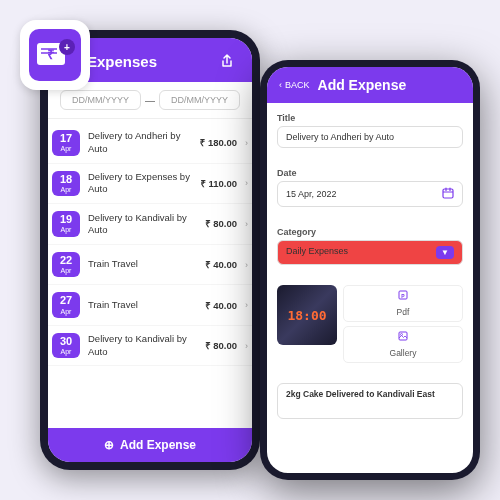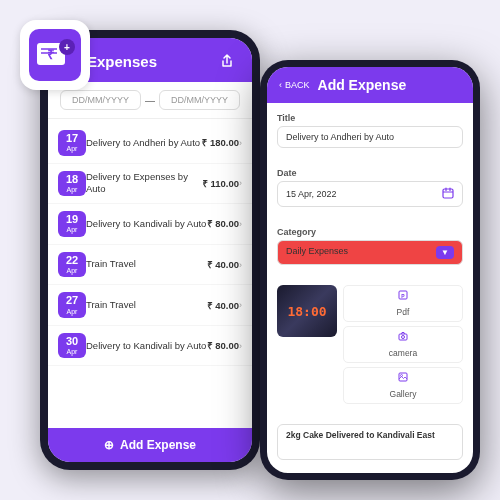--- a/index.html
+++ b/index.html
@@ -119,22 +119,23 @@
 
     .expenses-list {
       flex: 1;
       overflow-y: auto;
       padding: 4px 0;
     }
 
     .expense-item {
       display: flex;
       align-items: center;
-      padding: 7px 10px;
+      padding: 7px 4px;
       border-bottom: 1px solid #f5f5f5;
+      gap: 8px;
     }
 
     .expense-date-badge {
       display: flex;
       flex-direction: column;
       align-items: center;
       background: #7c3aed;
       color: white;
       border-radius: 6px;
       padding: 2px 5px;
@@ -306,21 +307,21 @@
     }
 
     .media-section {
       display: flex;
       gap: 6px;
       align-items: flex-start;
     }
 
     .media-thumbnail {
       width: 60px;
-      height: 52px;
+      height: 60px;
       background: #2a2a3e;
       border-radius: 6px;
       overflow: hidden;
       flex-shrink: 0;
       display: flex;
       align-items: center;
       justify-content: center;
       position: relative;
     }
 
@@ -544,30 +545,20 @@
                 <svg width="10" height="10" viewBox="0 0 10 10" fill="none">
                   <rect x="1" y="1" width="8" height="8" rx="1" stroke="#7c3aed" stroke-width="1"></rect>
                   <text x="5" y="7.5" font-size="5" fill="#7c3aed" text-anchor="middle" font-family="Arial" font-weight="700">P</text>
                 </svg>
               </span>
               <span>Pdf</span>
             </div>
             <div class="media-option">
               <span>
                 <svg width="10" height="10" viewBox="0 0 10 10" fill="none">
-                  <rect x="1" y="3" width="8" height="6" rx="1" stroke="#7c3aed" stroke-width="1"></rect>
-                  <circle cx="5" cy="6" r="1.5" stroke="#7c3aed" stroke-width="1"></circle>
-                  <path d="M3.5 3L4 1.5h2L6.5 3" stroke="#7c3aed" stroke-width="1"></path>
-                </svg>
-              </span>
-              <span>camera</span>
-            </div>
-            <div class="media-option">
-              <span>
-                <svg width="10" height="10" viewBox="0 0 10 10" fill="none">
                   <rect x="1" y="1" width="8" height="8" rx="1" stroke="#7c3aed" stroke-width="1"></rect>
                   <circle cx="3.5" cy="3.5" r="1" stroke="#7c3aed" stroke-width="0.8"></circle>
                   <path d="M1 7l2.5-2.5 2 2 1.5-1.5L9 7" stroke="#7c3aed" stroke-width="0.8"></path>
                 </svg>
               </span>
               <span>Gallery</span>
             </div>
           </div>
         </div>
 

